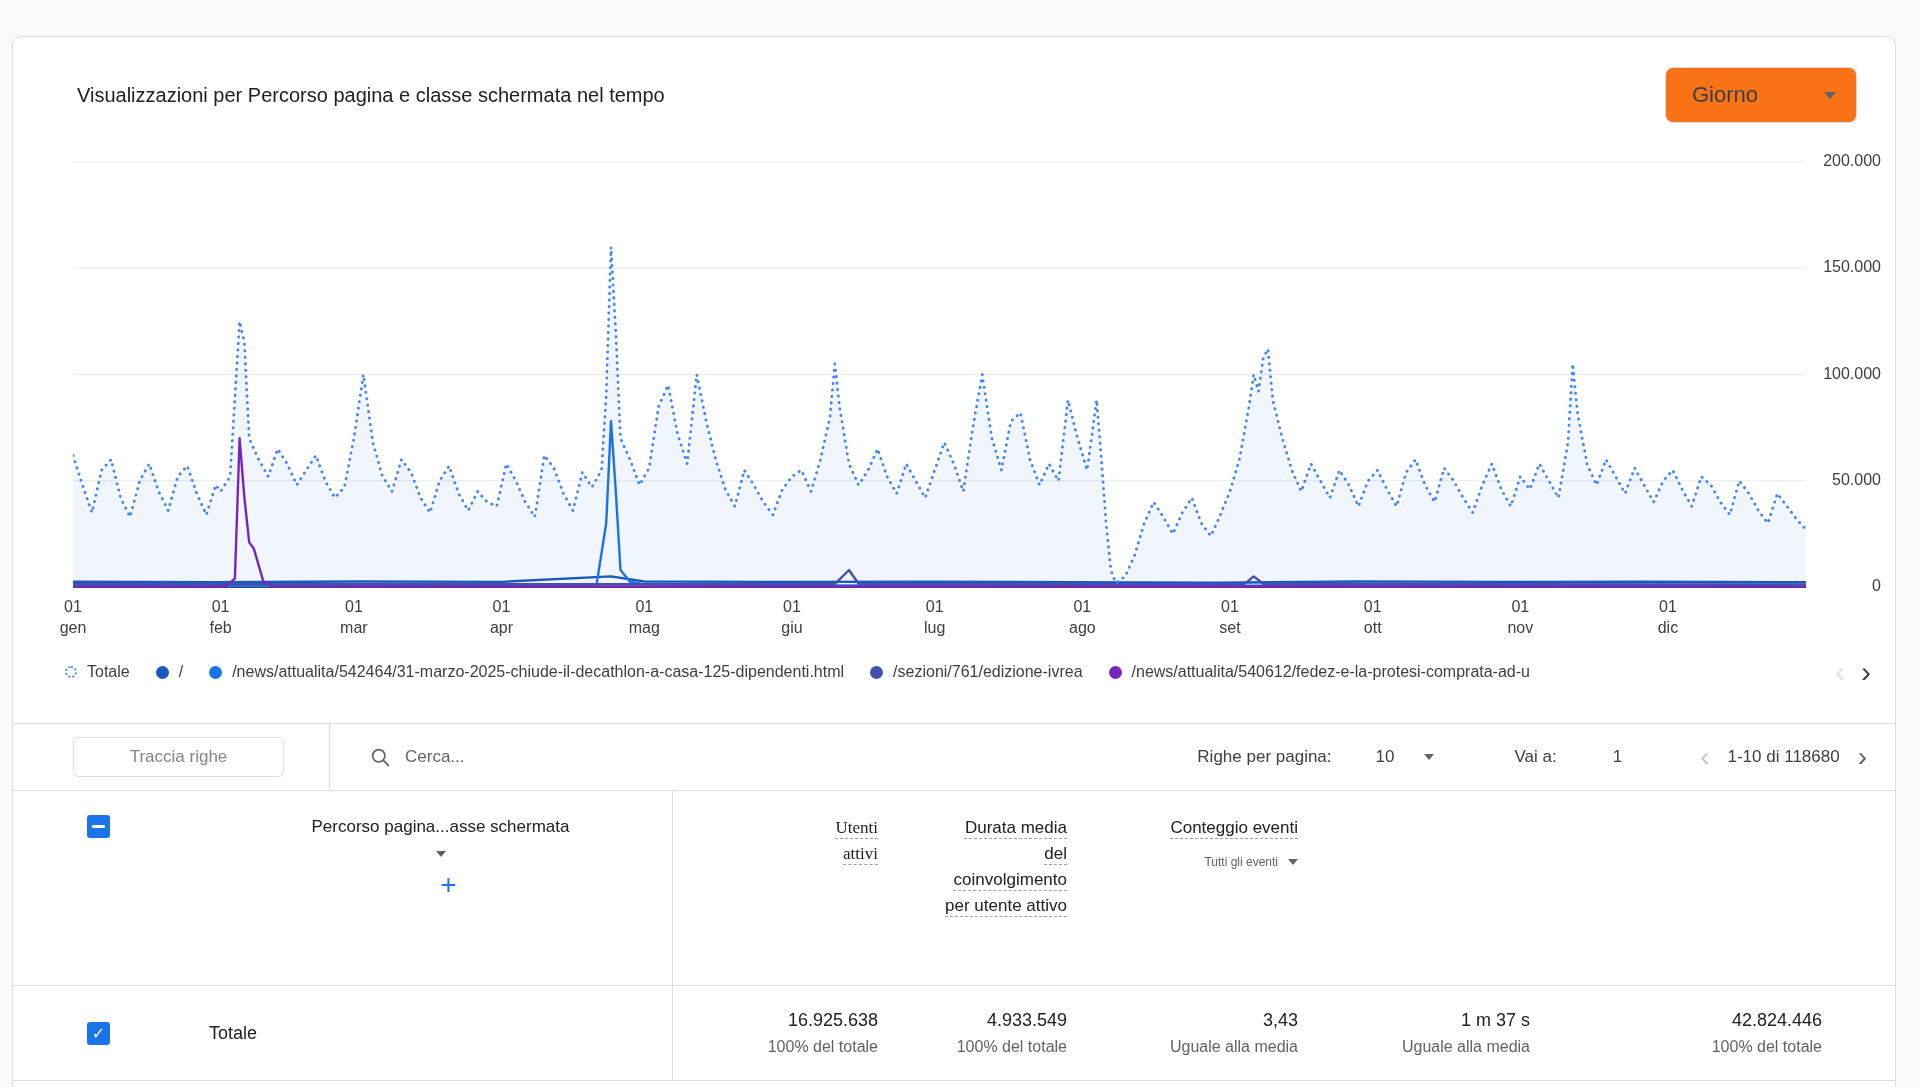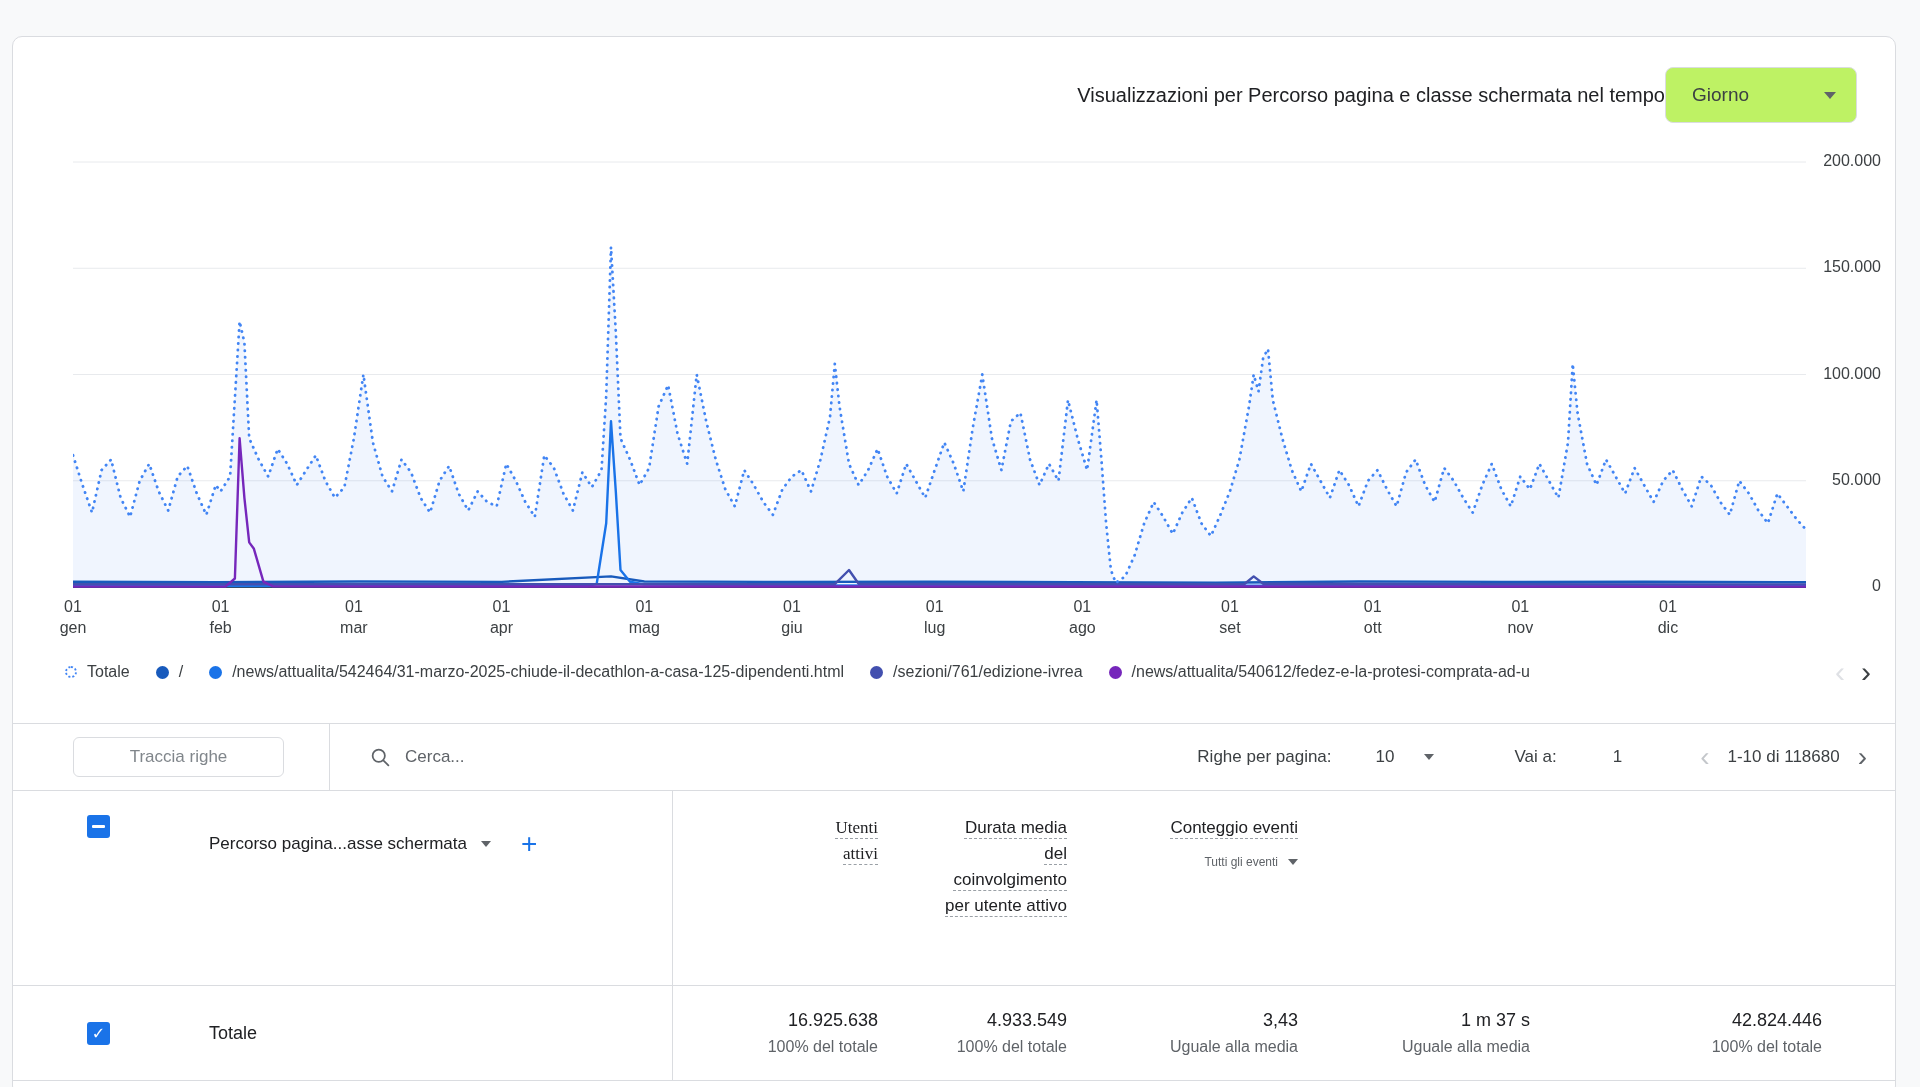--- a/index.html
+++ b/index.html
@@ -3,26 +3,26 @@
 <meta charset="utf-8">
 <style>
   * { margin:0; padding:0; box-sizing:border-box; }
   html,body { width:1920px; height:1087px; overflow:hidden; background:#fff;
     font-family:"Liberation Sans","DejaVu Sans",sans-serif; color:#202124; }
   .page { position:relative; width:1920px; height:1087px; background:#f8f9fa; }
   .card { position:absolute; left:12px; top:36px; width:1884px; height:1060px;
     background:#fff; border:1px solid #dadce0; border-radius:10px; overflow:hidden; }
 
   
-  .card-head { display:flex; justify-content:flex-end; align-items:flex-start;
+  .card-head { display:flex; justify-content:space-between; align-items:flex-start;
     padding:30px 38px 0 64px; height:88px; }
   .page-title { font-size:20px; font-weight:400; color:#202124; line-height:56px; }
   .interval-select { width:192px; height:56px; border:1px solid #dadce0; border-radius:8px;
     display:flex; align-items:center; justify-content:space-between; padding:0 20px 0 26px;
-    font-size:19px; color:#3c4043; cursor:pointer; background:#bef264; }
+    font-size:22px; color:#3c4043; cursor:pointer; background:#f97316; }
   .tri { width:0; height:0; border-left:6px solid transparent; border-right:6px solid transparent;
     border-top:7px solid #5f6368; display:inline-block; }
   .tri.small { border-left-width:5px; border-right-width:5px; border-top-width:6px; }
 
   
   .chart-block { position:relative; height:598px; }
   #plot { position:absolute; left:60px; top:36px; }
   #ylabels { position:absolute; top:36px; right:14px; width:90px; height:425px; }
   .ylabel { position:absolute; right:0; transform:translateY(-50%); font-size:16px; color:#3c4043; }
   #xlabels { position:absolute; left:60px; top:471px; width:1733px; height:48px; }
@@ -62,21 +62,21 @@
 
   
   .trow-base { display:flex; padding-left:74px; }
   .cell-check { width:23px; flex:0 0 auto; display:flex; align-items:flex-start; }
   .cell-dim { flex:0 0 auto; width:562px; padding-left:99px; }
   .metrics { display:grid; grid-template-columns:205px 189px 231px 232px 292px;
     border-left:1px solid #dadce0; }
   .thead { height:195px; border-bottom:1px solid #dadce0; }
   .thead .cell-check { padding-top:24px; }
   .thead .cell-dim { padding-top:26px; display:flex; align-items:center; gap:14px;
-    height:80px; font-size:17px; color:#202124; }
+    height:80px; font-size:17px; color:#202124;flex-direction:column; }
   .thead .metrics { padding-top:0; }
   .mh { text-align:right; padding-top:24px; font-size:17px; color:#202124; line-height:26px; }
   .mh-label { display:inline-block; text-align:right;
     text-decoration:underline dashed; text-decoration-color:#9aa0a6;
     text-decoration-thickness:1px; text-underline-offset:5px; }
   .mh-1 .mh-label { max-width:72px;font-family:Liberation Serif, serif; }
   .mh-2 .mh-label { max-width:126px; }
   .mh-3 .mh-label { max-width:122px; }
   .sort-arrow { color:#5f6368; font-size:18px; margin-right:8px; }
   .mh-sub { margin-top:8px; color:#5f6368; font-size:12px; display:flex;

